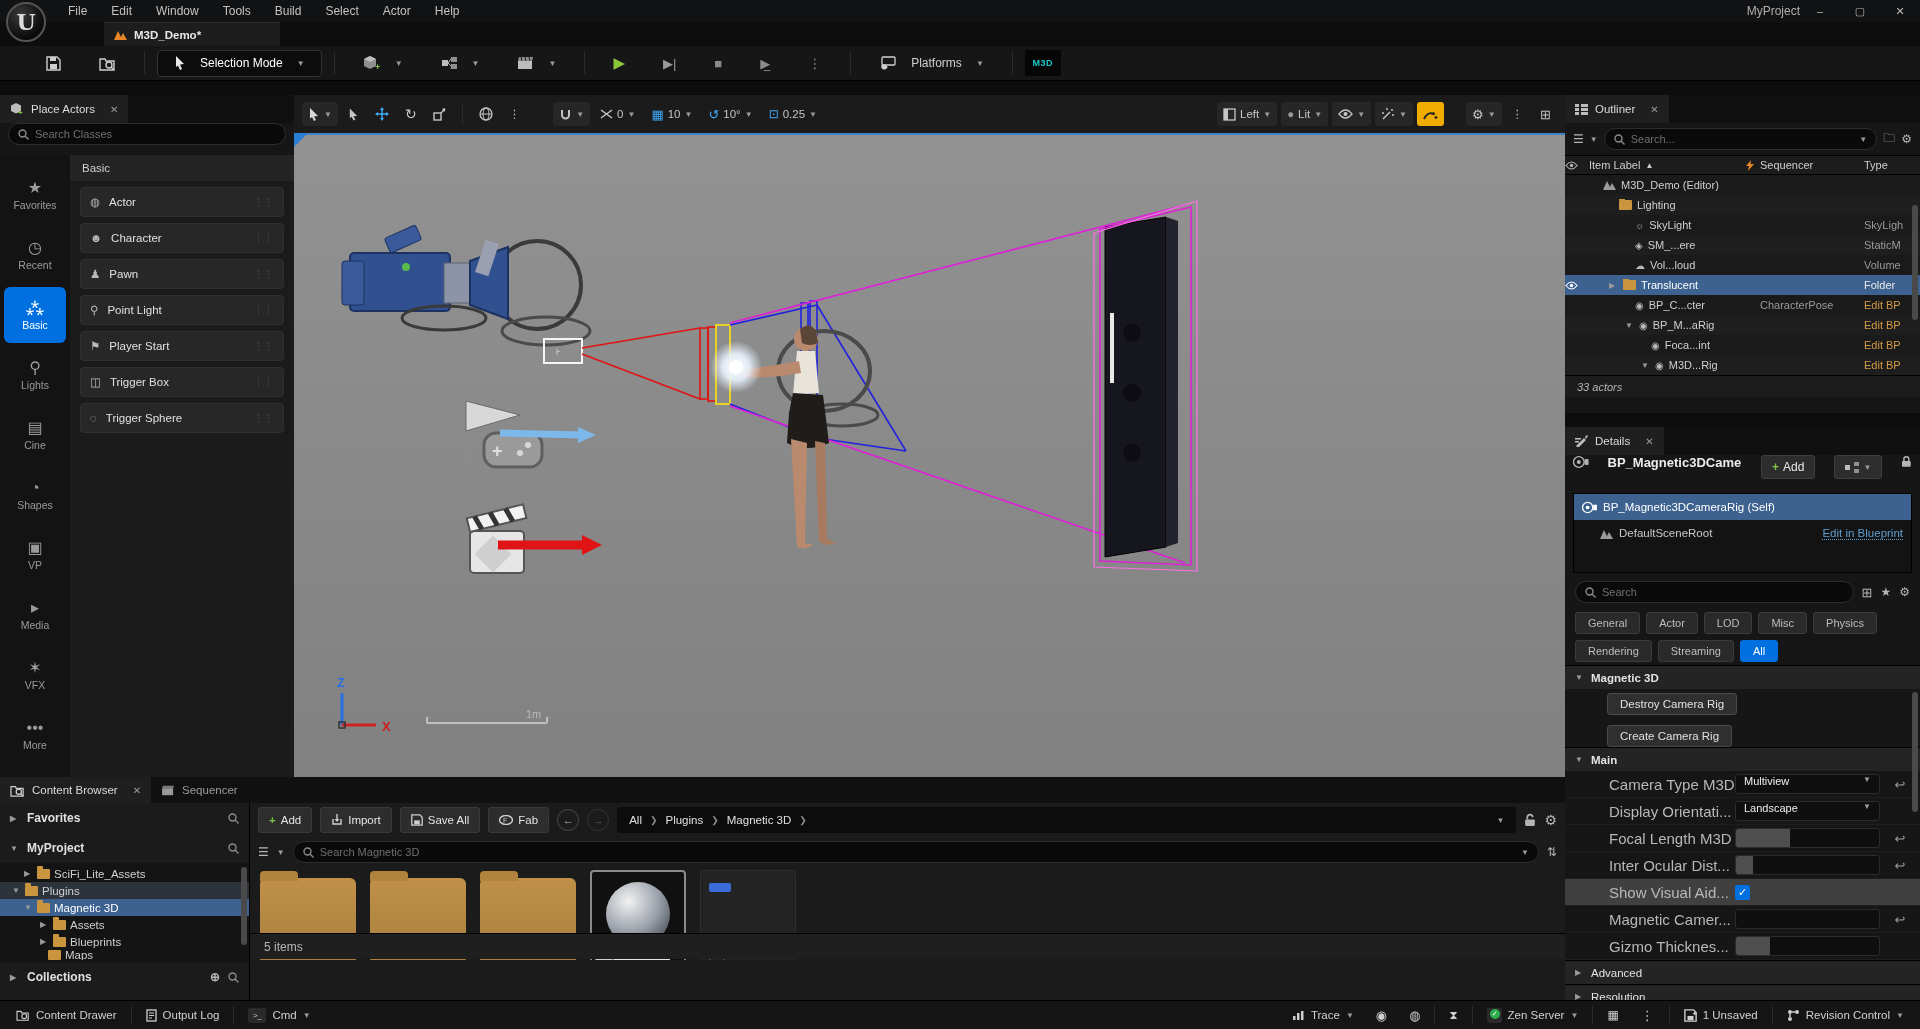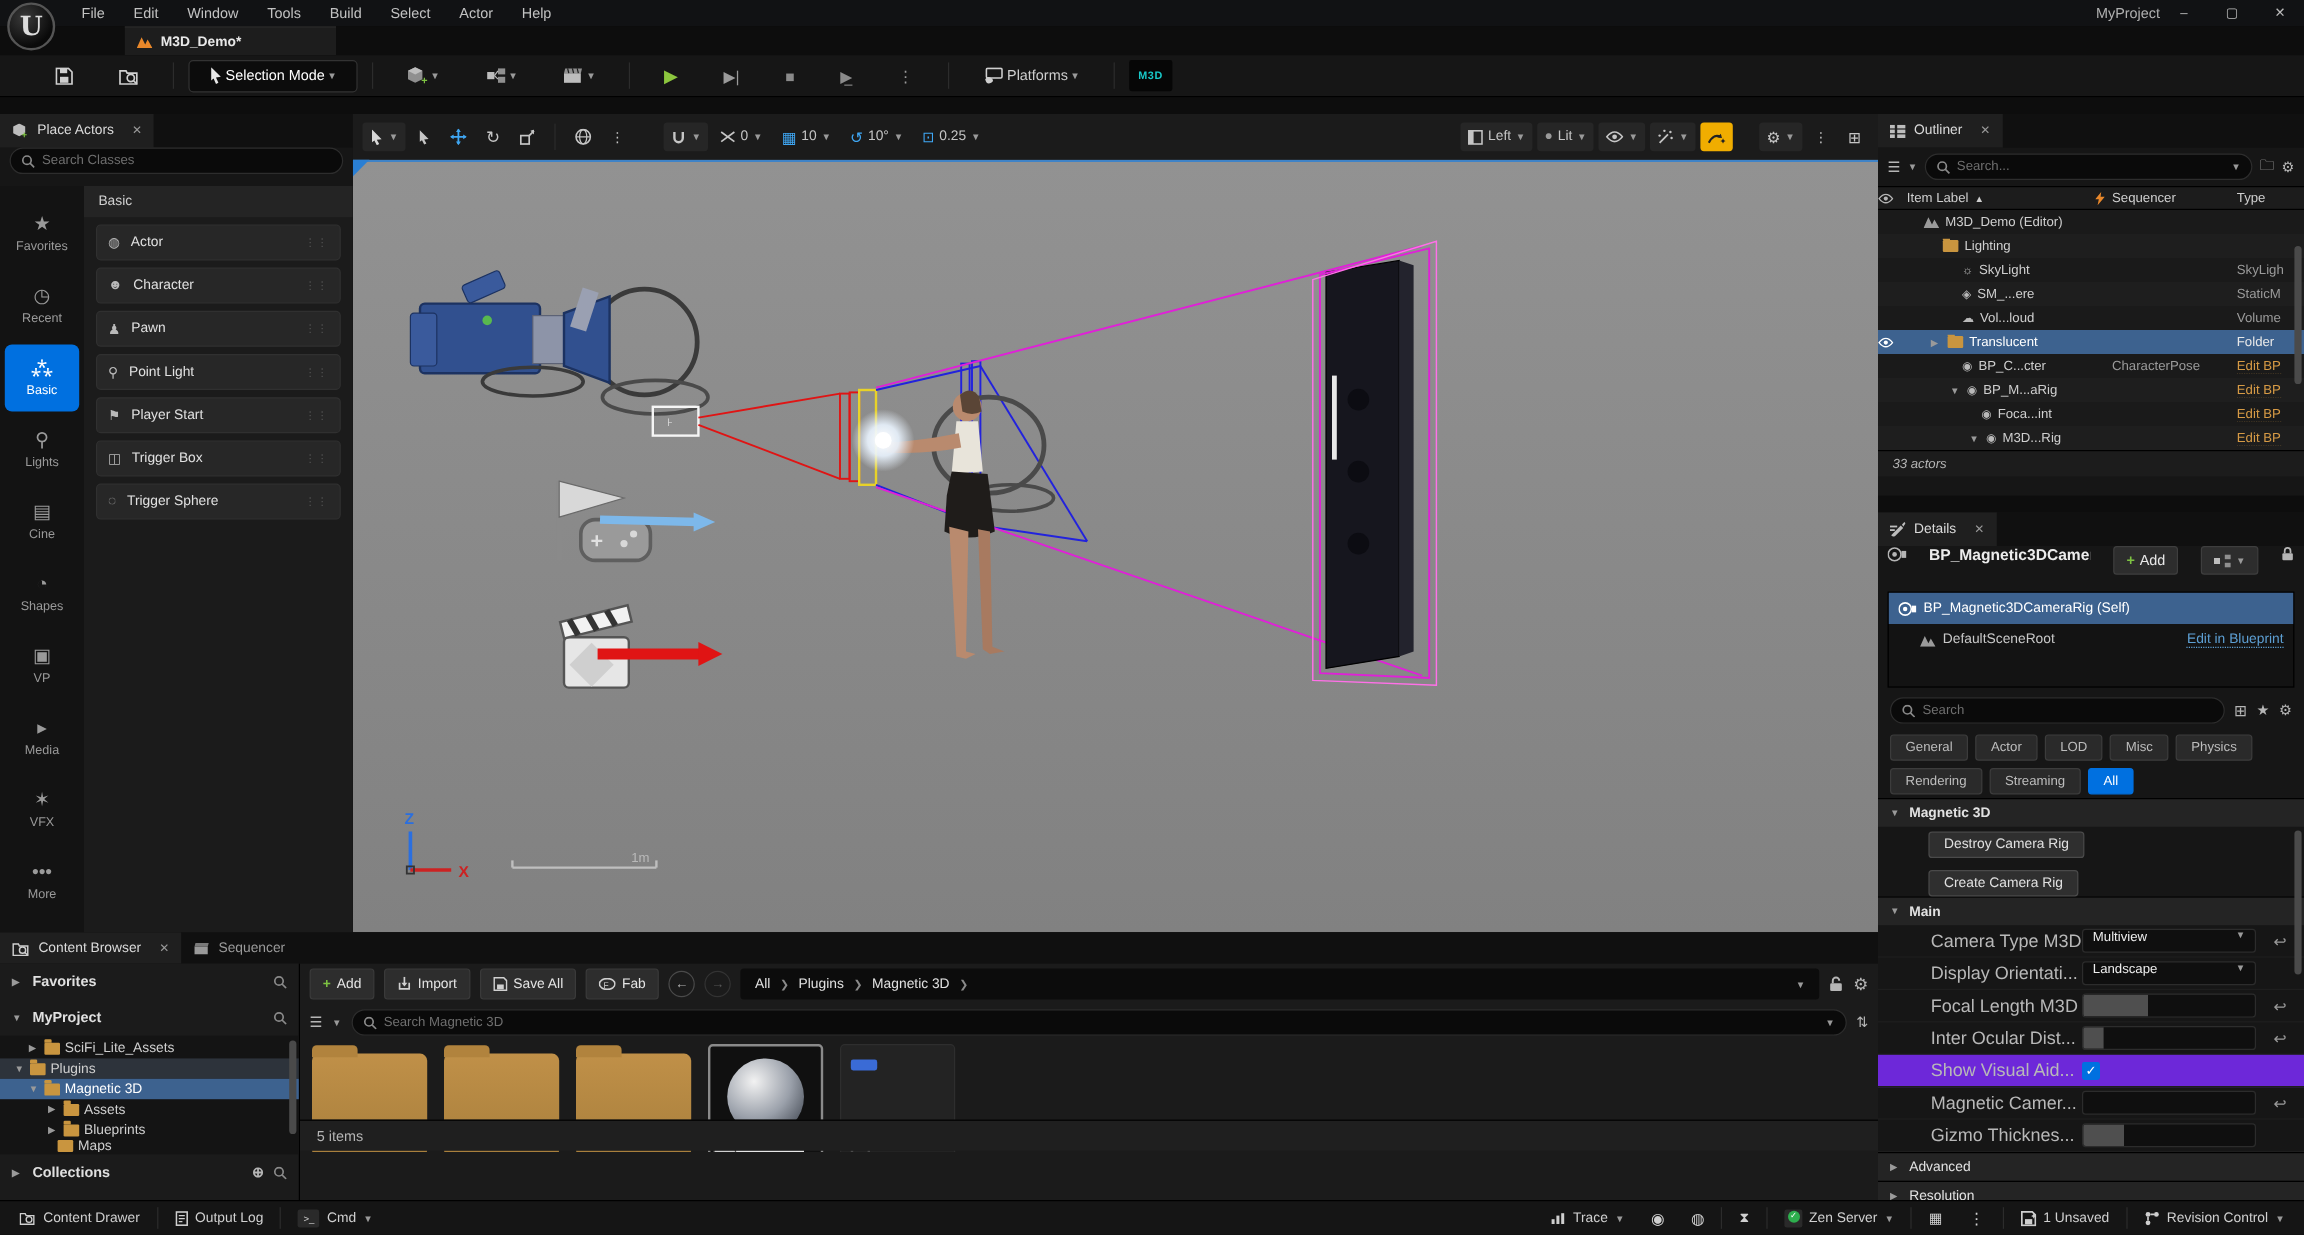--- a/index.html
+++ b/index.html
@@ -24,21 +24,21 @@
 
   
   #tabrow { left:0; top:22px; width:1920px; height:24px; background:#0d0d0d; }
   #leveltab { left:104px; top:0; height:24px; width:176px; background:#1d1d1d;
     border-top:1px solid #2a2a2a; display:flex; align-items:center; padding:0 10px; gap:7px;
     color:#e8e8e8; font-weight:bold; font-size:11.5px; }
 
   
   #toolbar { left:0; top:46px; width:1920px; height:35px; background:#161616; border-bottom:1px solid #000;
     display:flex; align-items:center; gap:6px; padding-left:30px; }
-  .tbtn { height:26px; display:flex; align-items:center; gap:2px; padding:0 16px; border-radius:3px; color:#cfcfcf; }
+  .tbtn { height:26px; display:flex; align-items:center; gap:14px; padding:0 16px; border-radius:3px; color:#cfcfcf; }
   .tsep { width:1px; height:22px; background:#2c2c2c; margin:0 6px; }
   #selmode { background:#0c0c0c; border:1px solid #333; border-radius:4px; height:27px; }
   .chev { font-size:8px; color:#9a9a9a; }
   .play { color:#8cc63e; font-size:15px; }
   .stop { color:#8a8a8a; font-size:13px; }
   .dots { color:#9a9a9a; font-size:13px; letter-spacing:1px; }
   #m3d-badge { width:36px; height:26px; background:#060606; color:#18c8c8; font-size:9px;
     font-weight:bold; display:flex; align-items:center; justify-content:center; border-radius:2px; letter-spacing:.5px;}
 
   
@@ -110,21 +110,21 @@
   .chips { display:flex; gap:6px; padding:3px 10px; }
   .chip { height:22px; display:flex; align-items:center; padding:0 12px; background:#2a2a2a;
     border:1px solid #3c3c3c; border-radius:3px; color:#bdbdbd; font-size:11px; }
   .chip.active { background:#0070e0; border-color:#0070e0; color:#fff; }
   .secthead { height:24px; background:#242424; display:flex; align-items:center; gap:7px; padding:0 10px;
     color:#e2e2e2; font-weight:bold; font-size:11.5px; border-top:1px solid #000; }
   .dbtnrow { padding:4px 0 0 42px; }
   .dbtn { height:22px; display:inline-flex; align-items:center; padding:0 12px; background:#2f2f2f;
     border:1px solid #4a4a4a; border-radius:3px; color:#e0e0e0; font-size:11.5px; }
   .proprow { height:27px; display:flex; align-items:center; padding-left:44px; border-bottom:1px solid #1e1e1e; }
-  .proprow.hl { background:#6d28d9; }
+  .proprow.hl { background:#404040; }
   .proplabel { width:126px; color:#b8b8b8; font-size:15px; white-space:nowrap; overflow:hidden; }
   .propval { width:145px; }
   .ddown { height:20px; background:#0f0f0f; border:1px solid #2c2c2c; border-radius:3px;
     display:flex; padding:0 8px; color:#eee; font-size:11px; }
   .ddown .chev { margin-left:auto; }
   .numfield { position:relative; height:20px; background:#0f0f0f; border:1px solid #2c2c2c; border-radius:3px;
     color:#eee; font-size:11px; overflow:hidden; display:flex; align-items:center; }
   .numfield .fill { position:absolute; left:0; top:0; bottom:0; background:#4f4f4f; }
   .numfield .txt { position:relative; padding-left:8px;margin-top:45px; }
   .cbx { width:15px; height:15px; background:#0070e0; border-radius:2px; color:#fff; font-size:11px;

